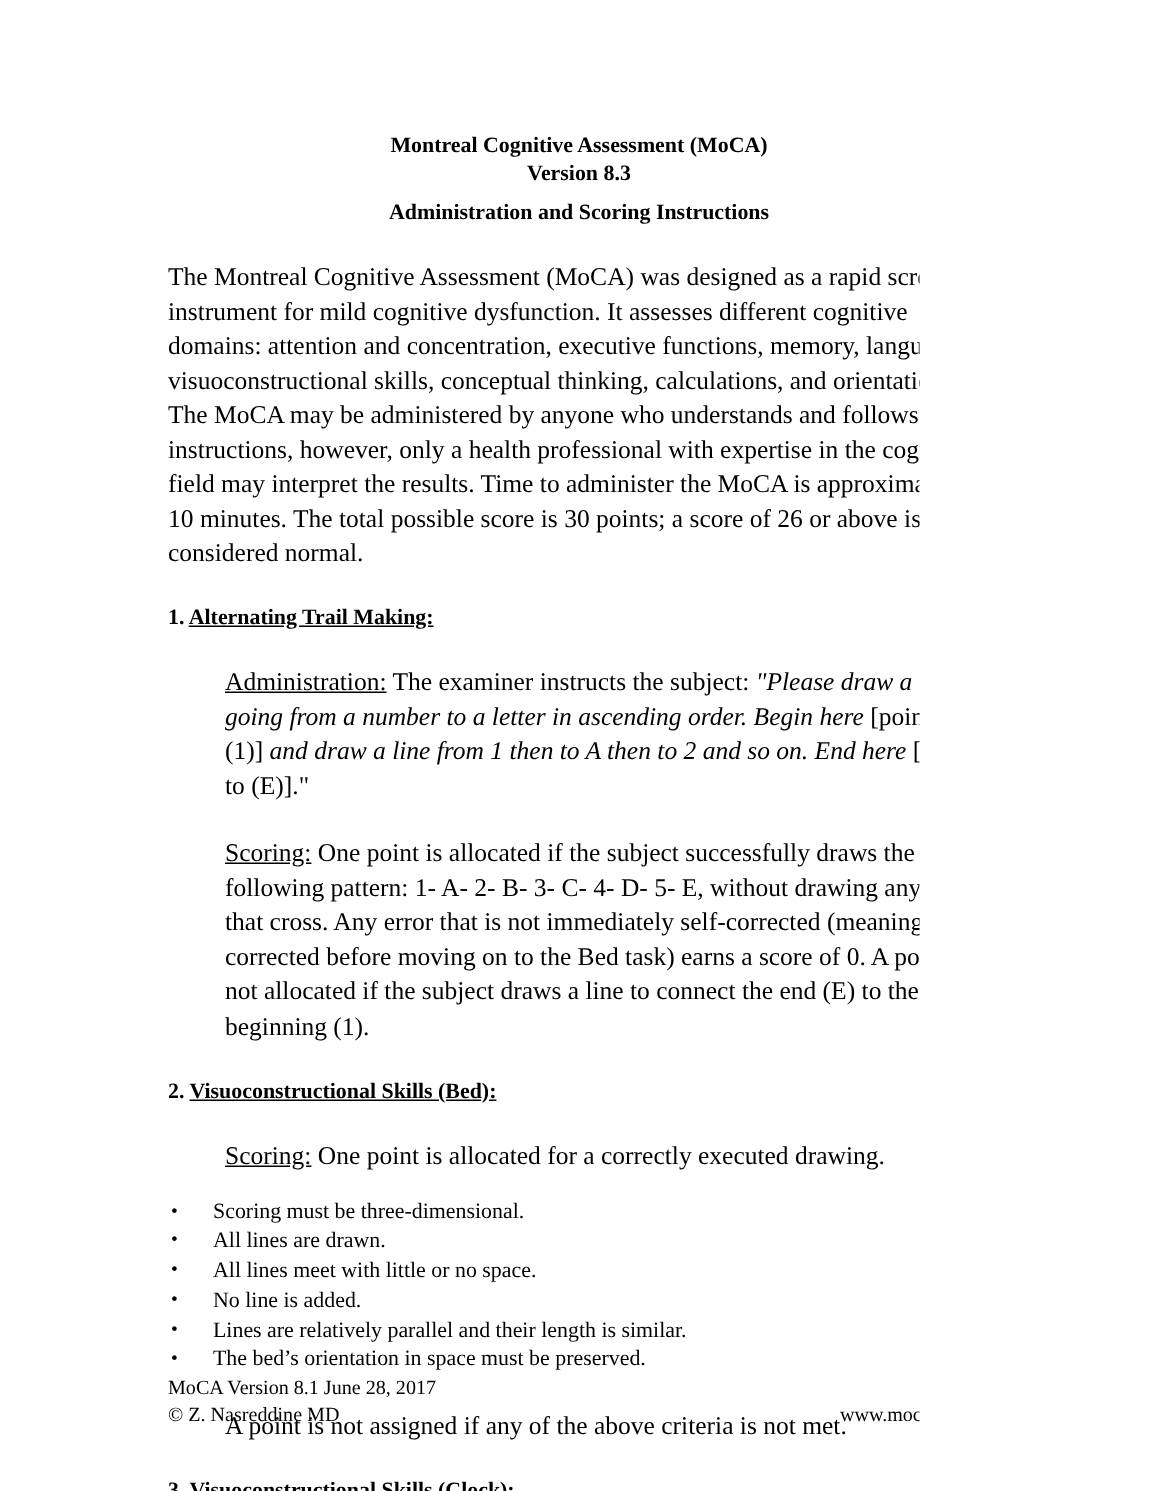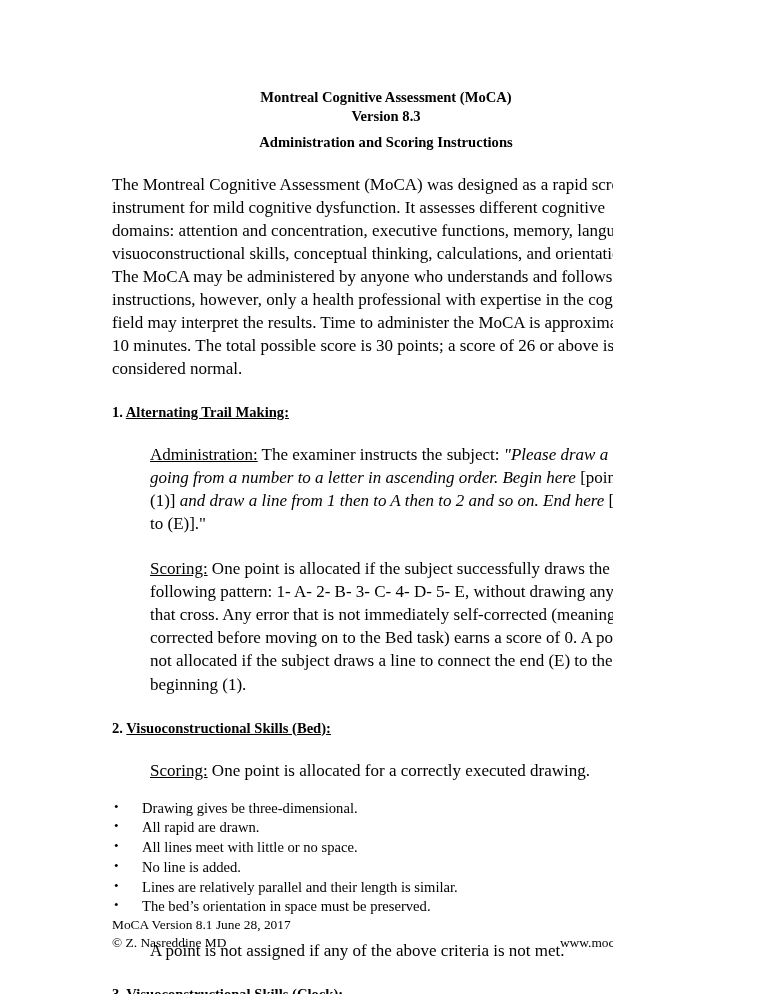--- a/index.html
+++ b/index.html
@@ -139,22 +139,22 @@
     <p class="para indent"><span class="lbl">Administration:</span><span> The examiner instructs the subject: </span><span class="it">"Please draw a line going from a number to a letter in ascending order. Begin here</span><span> [point to (1)] </span><span class="it">and draw a line from 1 then to A then to 2 and so on. End here</span><span> [point to (E)]."</span></p>
 
     <p class="para indent"><span class="lbl">Scoring:</span><span> One point is allocated if the subject successfully draws the following pattern: 1- A- 2- B- 3- C- 4- D- 5- E, without drawing any lines that cross. Any error that is not immediately self-corrected (meaning corrected before moving on to the Bed task) earns a score of 0. A point is not allocated if the subject draws a line to connect the end (E) to the beginning (1).</span></p>
 
     <div class="section-head"><span class="num">2. </span><span class="ttl">Visuoconstructional Skills (Bed):</span></div>
 
 
     <p class="para indent"><span class="lbl">Scoring:</span><span> One point is allocated for a correctly executed drawing.</span></p>
 
     <ul class="bullets indent">
-      <li><span class="dot">•</span><span>Drawing gives be three-dimensional.</span></li>
-      <li><span class="dot">•</span><span>All rapid are drawn.</span></li>
+      <li><span class="dot">•</span><span>Scoring must be three-dimensional.</span></li>
+      <li><span class="dot">•</span><span>All lines are drawn.</span></li>
       <li><span class="dot">•</span><span>All lines meet with little or no space.</span></li>
       <li><span class="dot">•</span><span>No line is added.</span></li>
       <li><span class="dot">•</span><span>Lines are relatively parallel and their length is similar.</span></li>
       <li><span class="dot">•</span><span>The bed’s orientation in space must be preserved.</span></li>
     </ul>
 
     <p class="para indent">A point is not assigned if any of the above criteria is not met.</p>
 
     <div class="section-head"><span class="num">3. </span><span class="ttl">Visuoconstructional Skills (Clock):</span></div>
 

